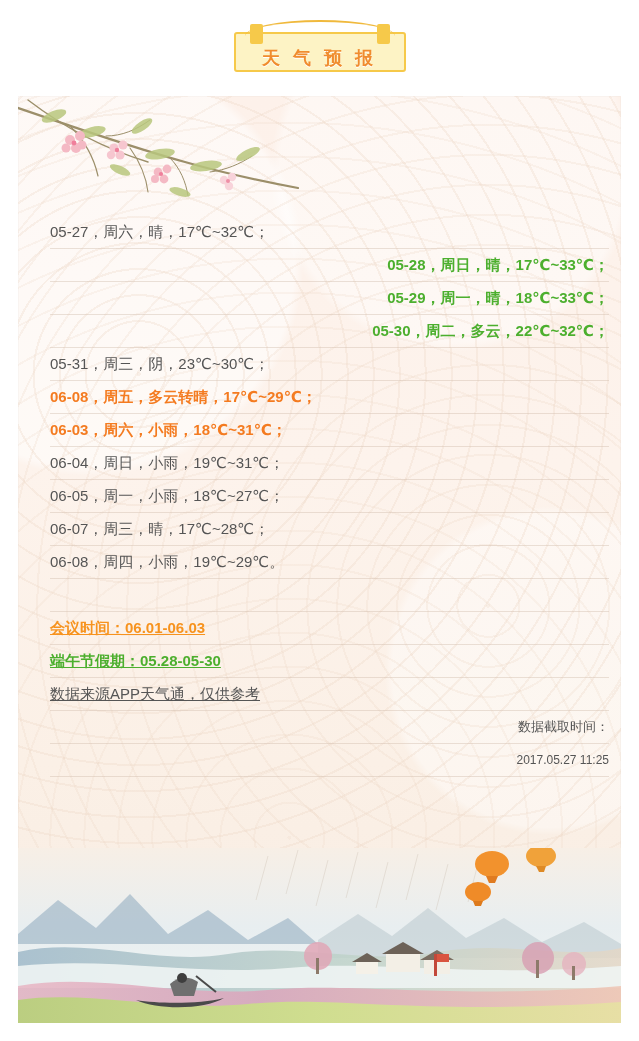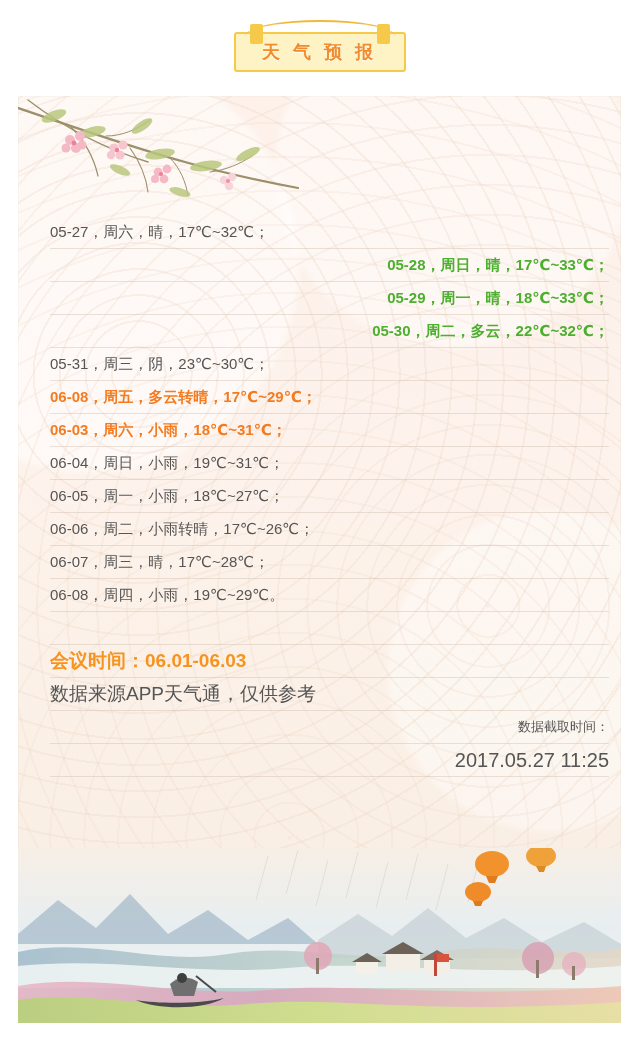--- a/index.html
+++ b/index.html
@@ -25,21 +25,21 @@
     position: absolute;
     left: 50%;
     top: 32px;
     transform: translateX(-50%);
     width: 172px;
     height: 40px;
     background: #fdf3c5;
     border: 2px solid #f6c94a;
     border-radius: 3px;
     display: flex;
-    align-items: center;
+    align-items: flex-end;
     justify-content: center;
     box-sizing: border-box;
   }
   .banner-title {
     color: #f08c2e;
     font-size: 18px;
     font-weight: bold;
     letter-spacing: 4px;
     text-shadow: 0 1px 0 #fff;
   }
@@ -117,37 +117,38 @@
     border-bottom: 1px solid rgba(210,190,175,0.45);
     white-space: nowrap;
   }
   .row.green  { color: #4caf2e; font-weight: bold; text-align: right; }
   .row.orange { color: #f47b20; font-weight: bold; }
   .row.blank  { color: transparent; }
 
   .note {
     height: 32px;
     line-height: 32px;
-    font-size: 19px;
+    font-size: 15px;
     border-bottom: 1px solid rgba(210,190,175,0.45);
     white-space: nowrap;
+    text-decoration: underline;
   }
   .note.orange { color: #f7931e; font-weight: bold; }
   .note.green  { color: #4caf2e; font-weight: bold; }
   .note.plain  { color: #555555; }
 
   .stamp {
     height: 32px;
     line-height: 32px;
     font-size: 13px;
     color: #555555;
     text-align: right;
     border-bottom: 1px solid rgba(210,190,175,0.45);
   }
-  .stamp.big { font-size: 20px; }
+  .stamp.big { font-size: 12px; }
 
   
   .footer-art {
     position: absolute;
     left: 0;
     right: 0;
     bottom: 0;
     height: 175px;
     overflow: hidden;
   }
@@ -224,27 +225,27 @@
 
     <div class="row plain">05-27，周六，晴，17℃~32℃；</div>
     <div class="row green">05-28，周日，晴，17℃~33℃；</div>
     <div class="row green">05-29，周一，晴，18℃~33℃；</div>
     <div class="row green">05-30，周二，多云，22℃~32℃；</div>
     <div class="row plain">05-31，周三，阴，23℃~30℃；</div>
     <div class="row orange">06-08，周五，多云转晴，17℃~29℃；</div>
     <div class="row orange">06-03，周六，小雨，18℃~31℃；</div>
     <div class="row plain">06-04，周日，小雨，19℃~31℃；</div>
     <div class="row plain">06-05，周一，小雨，18℃~27℃；</div>
-    <div class="row plain">06-06，周二，小雨转晴，17℃~26℃；</div>
     <div class="row plain">06-07，周三，晴，17℃~28℃；</div>
     <div class="row plain">06-08，周四，小雨，19℃~29℃。</div>
 
     <div class="row blank">&nbsp;</div>
 
     <div class="note orange">会议时间：06.01-06.03</div>
+    <div class="note green">端午节假期：05.28-05-30</div>
     <div class="note plain">数据来源APP天气通，仅供参考</div>
 
     <div class="stamp">数据截取时间：</div>
     <div class="stamp big">2017.05.27 11:25</div>
   </div>
 
   <svg class="footer-art" viewBox="0 0 603 175" preserveAspectRatio="none">
     <defs>
       <linearGradient id="skyG" x1="0" y1="0" x2="0" y2="1">
         <stop offset="0%" stop-color="#f7efe6"></stop>

